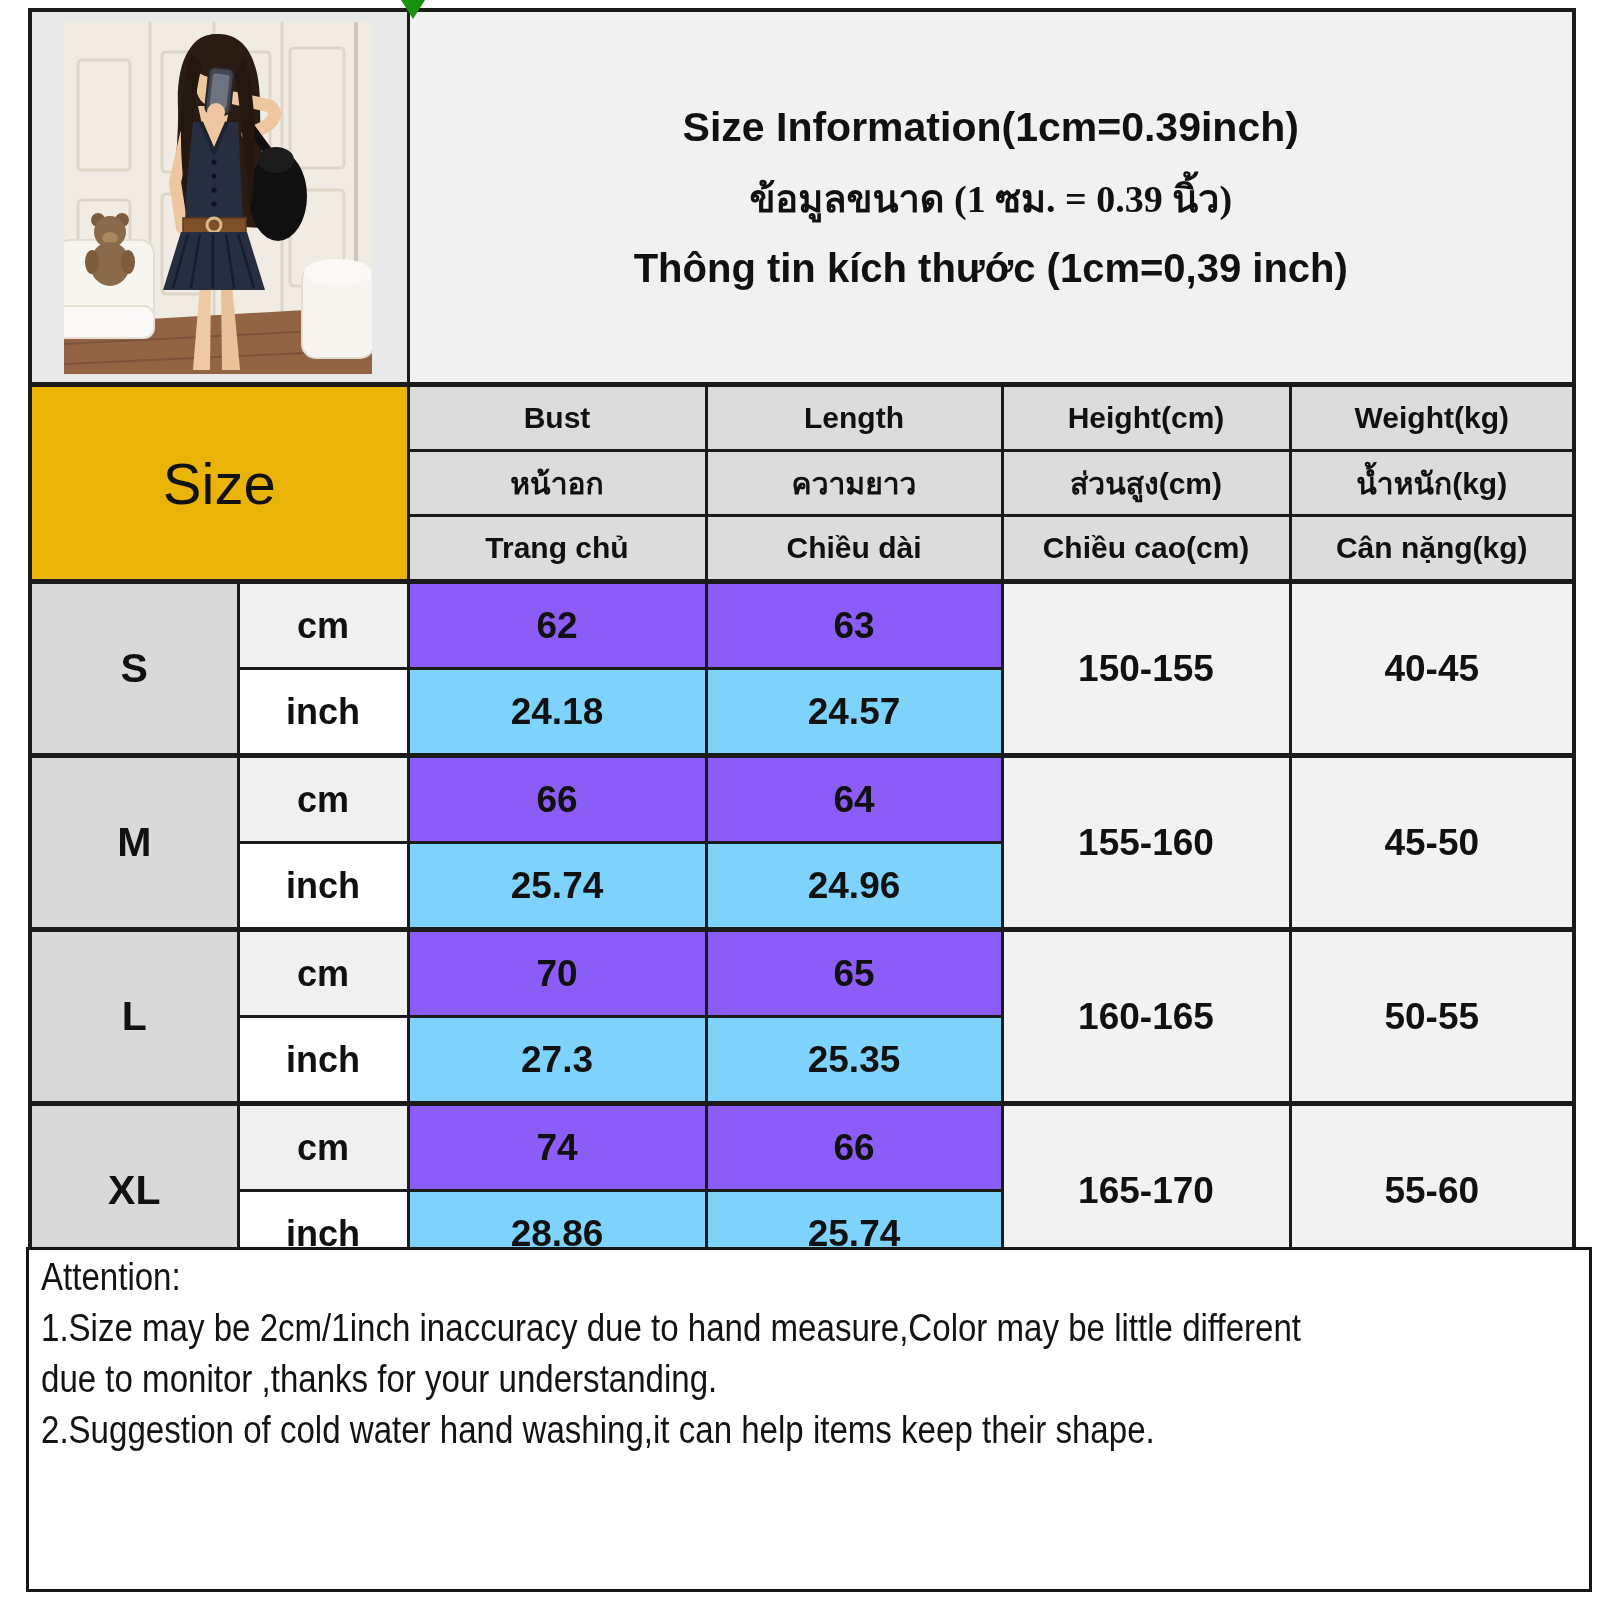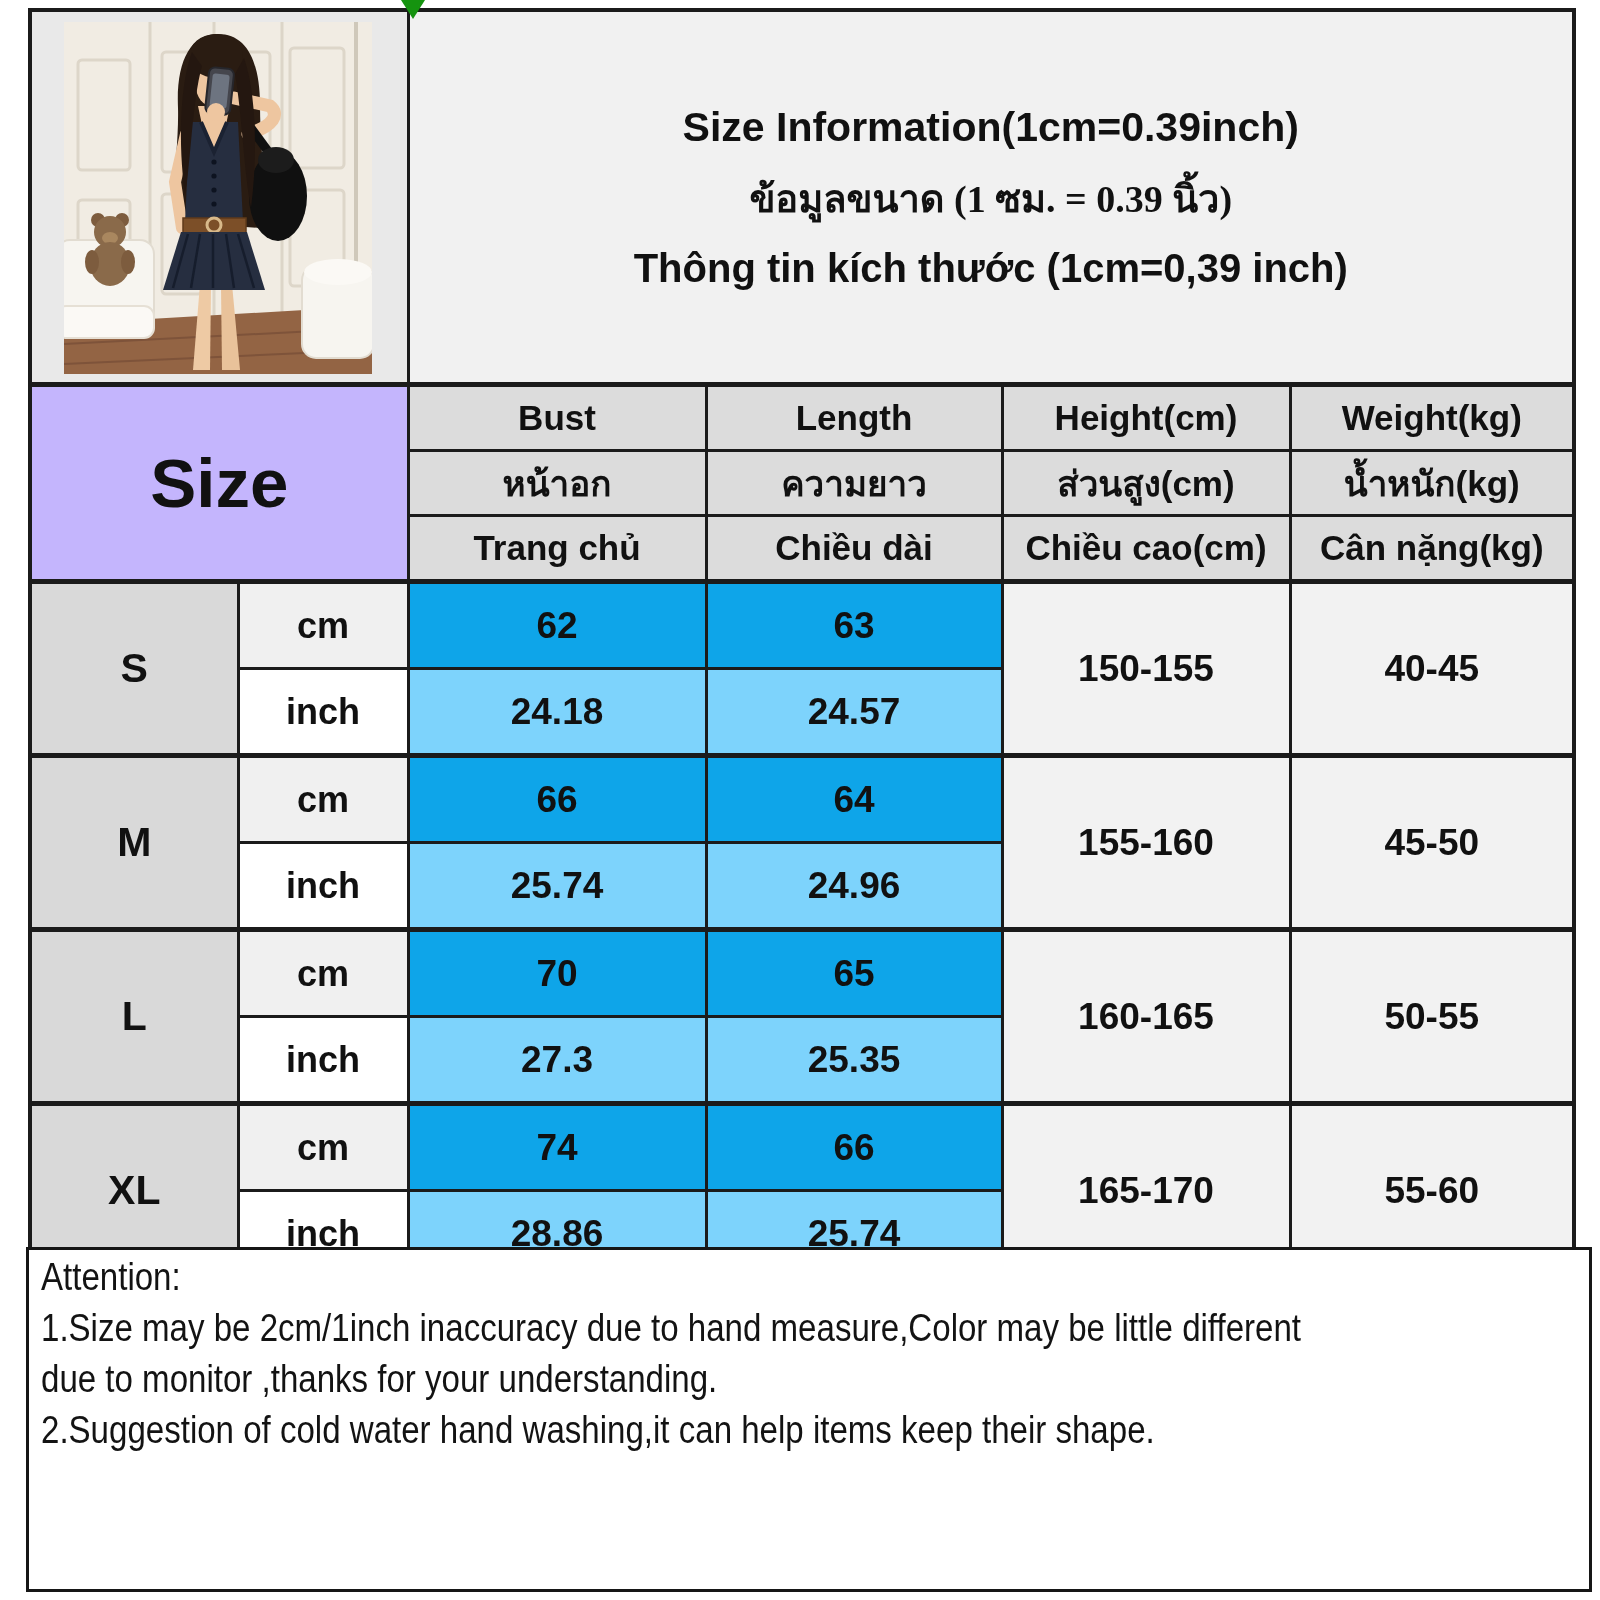--- a/index.html
+++ b/index.html
@@ -26,28 +26,28 @@
   .cell-photo{background:#e9e9e9;height:370px;position:relative;}
   .photo-wrap{position:relative;width:100%;height:100%;}
   .photo-wrap svg{position:absolute;left:32px;top:10px;}
 
   .cell-title{background:#f1f1f1;}
   .title-stack{display:flex;flex-direction:column;align-items:center;justify-content:center;gap:17px;height:100%;}
   .title-en{font-size:41px;font-weight:bold;letter-spacing:0;}
   .title-th{font-size:38px;font-weight:bold;font-family:Liberation Serif, serif;}
   .title-vi{font-size:40px;font-weight:bold;}
 
-  .hd{background:#dcdcdc;font-size:35px;font-weight:bold;height:62px;}
-  .size-head{background:#c4b5fd;font-size:69px;font-weight:bold;}
+  .hd{background:#dcdcdc;font-size:30px;font-weight:bold;height:62px;}
+  .size-head{background:#eab308;font-size:58px;font-weight:normal;}
   .size-letter{background:#d9d9d9;font-size:41px;font-weight:bold;}
   .unit{font-size:36px;font-weight:bold;height:83px;}
   .u-cm{background:#f0f0f0;}
   .u-inch{background:#ffffff;}
   .val{font-size:37px;font-weight:600;height:83px;}
-  .v-cm{background:#0ea5e9;}
+  .v-cm{background:#8b5cf6;}
   .v-inch{background:#7dd3fc;}
   .range{background:#f2f2f2;font-size:37px;font-weight:600;}
 
   
   .flag{
     position:absolute;left:401px;top:0;width:0;height:0;
     border-left:12px solid transparent;border-right:12px solid transparent;
     border-top:19px solid #15930f;
   }
 

